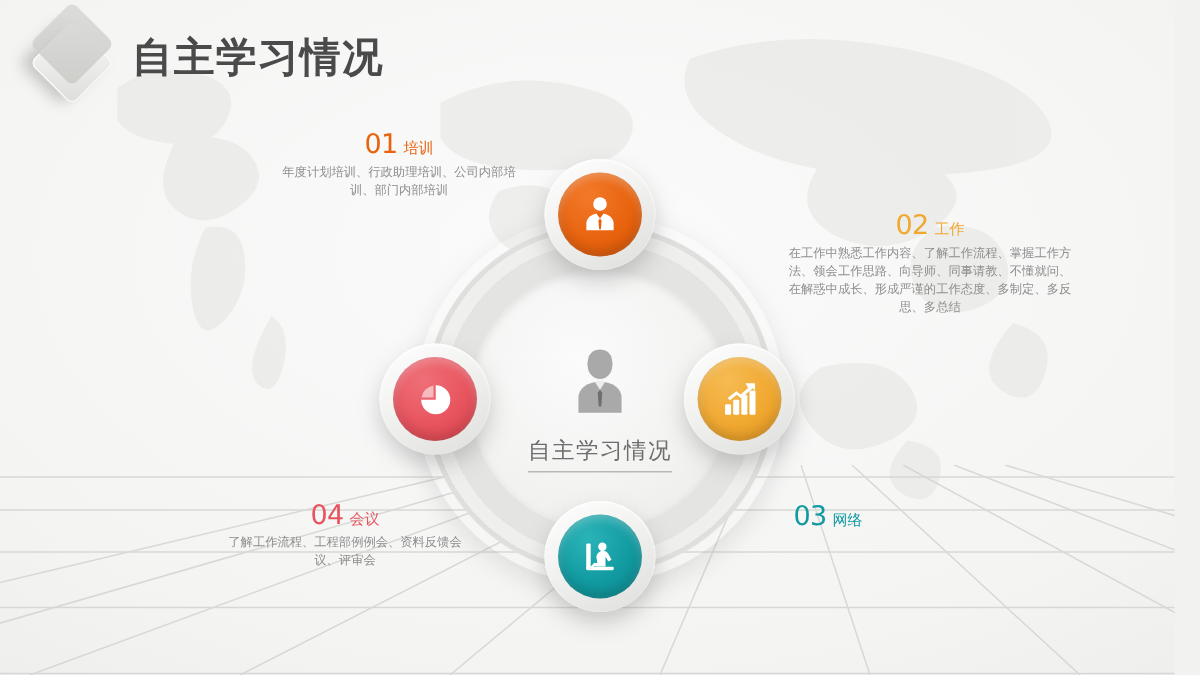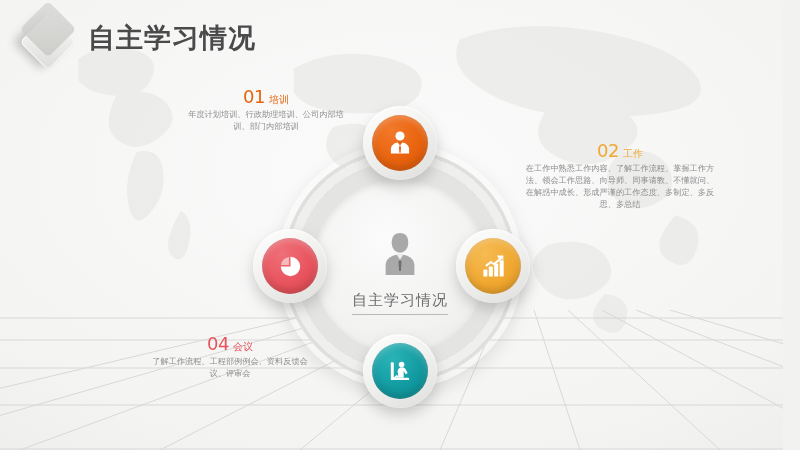--- a/index.html
+++ b/index.html
@@ -233,20 +233,23 @@
   </div>
 
   <div class="block" id="block-02">
     <div class="hd">
       <span class="num" style="color:#F0A830">02</span><span class="nm" style="color:#F0A830">工作</span>
     </div>
     <div class="bd">在工作中熟悉工作内容、了解工作流程、掌握工作方法、领会工作思路、向导师、同事请教、不懂就问、在解惑中成长、形成严谨的工作态度、多制定、多反思、多总结</div>
   </div>
 
   <div class="block" id="block-03">
+    <div class="hd">
+      <span class="num" style="color:#119AA0">03</span><span class="nm" style="color:#119AA0">网络</span>
+    </div>
   </div>
 
   <div class="block" id="block-04">
     <div class="hd">
       <span class="num" style="color:#E8545E">04</span><span class="nm" style="color:#E8545E">会议</span>
     </div>
     <div class="bd">了解工作流程、工程部例例会、资料反馈会议、评审会</div>
   </div>
 
 </div>

